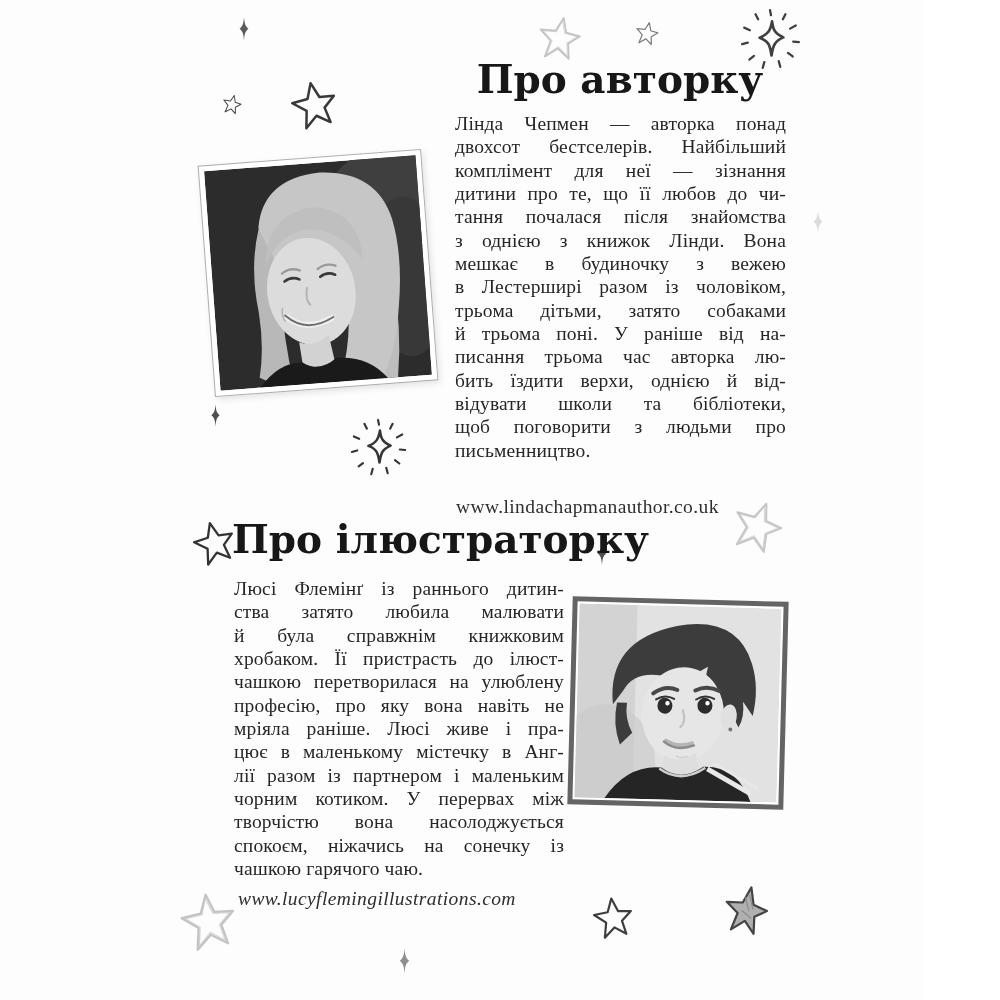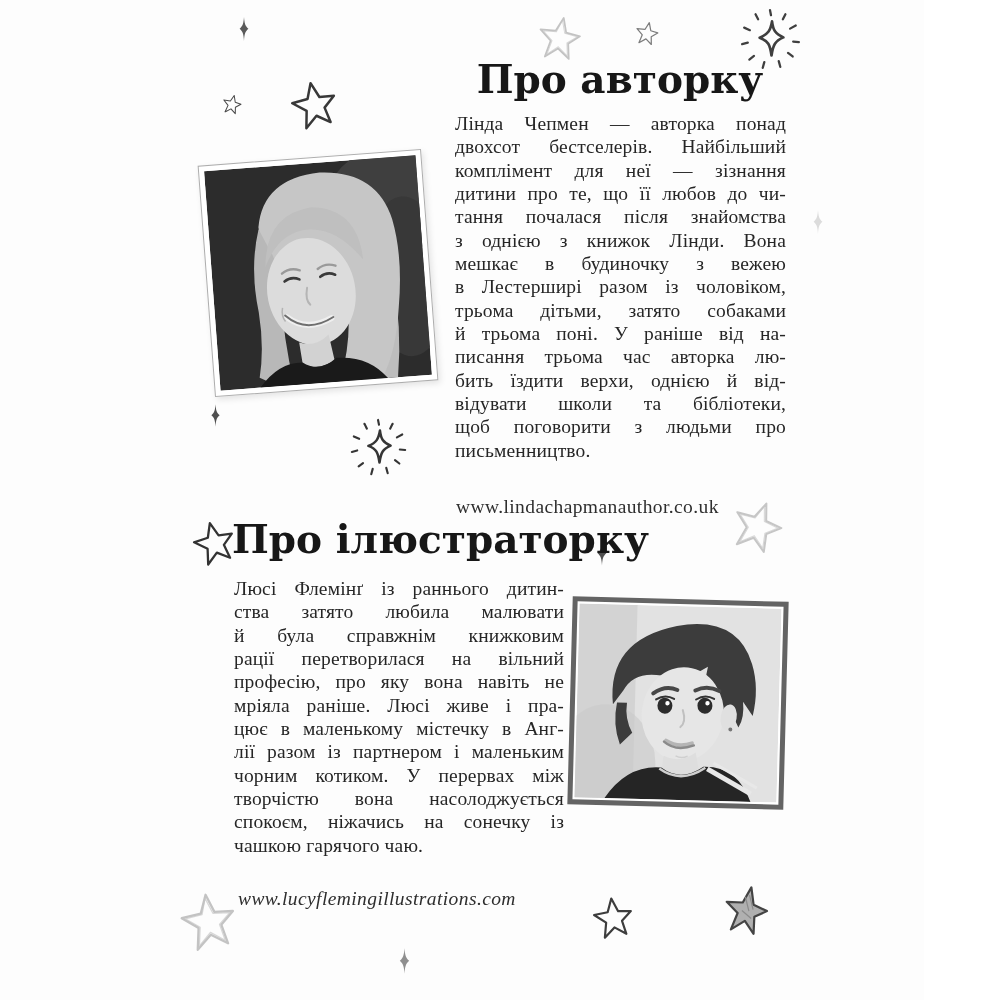--- a/index.html
+++ b/index.html
@@ -188,21 +188,22 @@
       <path d="M84 163 Q106 178 130 161" stroke="#cfcfcf" stroke-width="2.5" fill="none"></path>
       <path d="M132 162 L176 186" stroke="#e8e8e8" stroke-width="5"></path>
       <path d="M138 156 L182 180" stroke="#e8e8e8" stroke-width="3"></path>
     </svg>
   </div>
 
   <div class="bio" style="left:234px;top:577px;width:330px;">
       <div class="tline">Люсі Флемінґ із раннього дитин-</div>
       <div class="tline">ства затято любила малювати</div>
       <div class="tline">й була справжнім книжковим</div>
-      <div class="tline">рації перетворилася на вільний</div>
+      <div class="tline">хробаком. Її пристрасть до ілюст-</div>
+      <div class="tline">чашкою перетворилася на улюблену</div>
       <div class="tline">професію, про яку вона навіть не</div>
       <div class="tline">мріяла раніше. Люсі живе і пра-</div>
       <div class="tline">цює в маленькому містечку в Анг-</div>
       <div class="tline">лії разом із партнером і маленьким</div>
       <div class="tline">чорним котиком. У перервах між</div>
       <div class="tline">творчістю вона насолоджується</div>
       <div class="tline">спокоєм, ніжачись на сонечку із</div>
       <div class="tline last">чашкою гарячого чаю.</div>
     </div>
 

